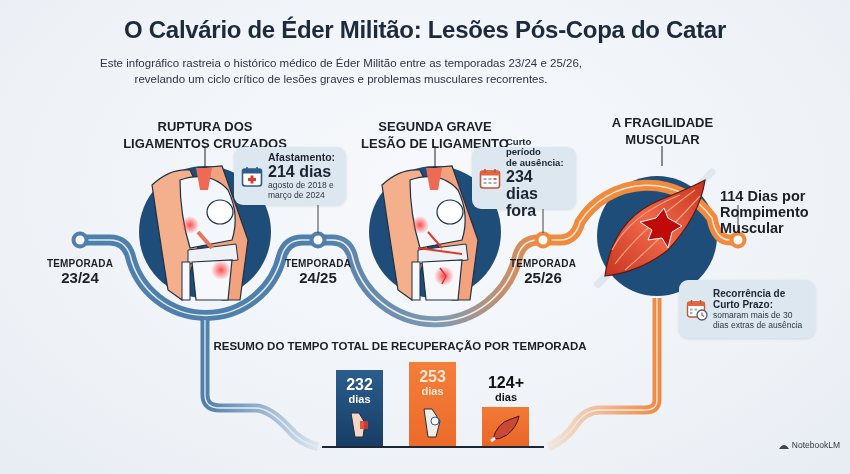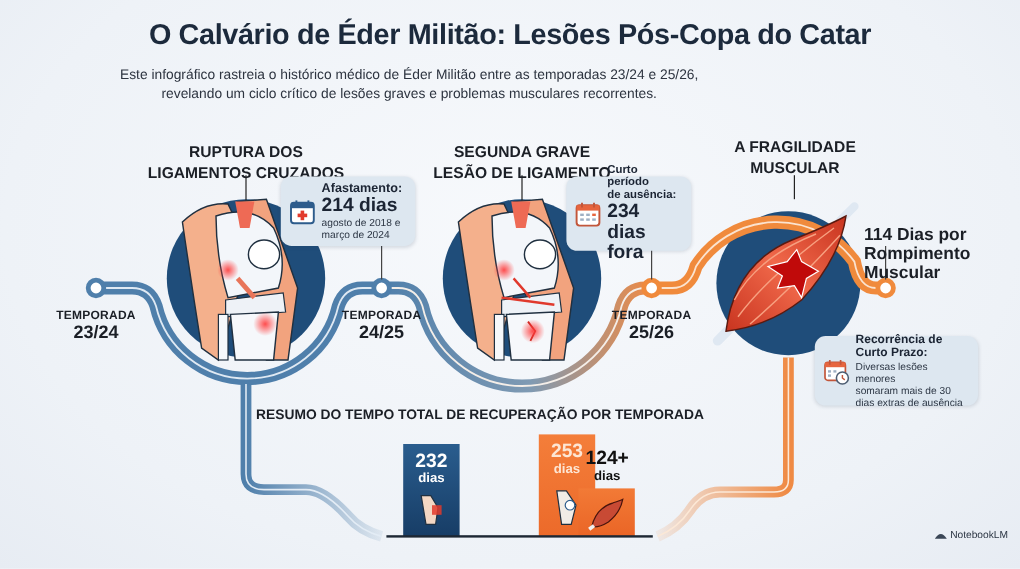--- a/index.html
+++ b/index.html
@@ -239,21 +239,20 @@
         <rect x="4" y="9.5" width="2.5" height="2"></rect>
         <rect x="8.5" y="9.5" width="2.5" height="2"></rect>
         <rect x="4" y="13" width="2.5" height="2"></rect>
       </g>
     <circle cx="16" cy="16" r="5" fill="#fff" stroke="#4d5d72" stroke-width="1.3"></circle>
     <path d="M 16 13.5 L 16 16 L 18 17.5" stroke="#c2563a" stroke-width="1.2" fill="none"></path>
   </svg>
   <div class="card-text">
     <span class="lbl" style="font-size:10px">Recorrência de</span>
     <span class="lbl" style="font-size:10px">Curto Prazo:</span>
-    <span class="small">Diversas lesões menores</span>
     <span class="small">somaram mais de 30</span>
     <span class="small">dias extras de ausência</span>
   </div>
 </div>
 
 <div class="abs season" style="left:40px;top:258px;width:80px;">
   <span class="l1">TEMPORADA</span>
   <span class="l2">23/24</span>
 </div>
 <div class="abs season" style="left:278px;top:258px;width:80px;">
@@ -269,21 +268,21 @@
 
 <div>
   <div class="bar" style="left:336px;height:77px;background:linear-gradient(#2a5d8e,#173d66);">
     <span class="val">232</span>
     <span class="unit">dias</span>
     <svg width="30" height="30" viewBox="0 0 30 30" style="margin-top:4px">
       <path d="M 6 4 L 14 4 L 20 14 L 18 28 L 10 28 Z" fill="#f3d7c4" stroke="#203040" stroke-width="1"></path>
       <rect x="15" y="12" width="8" height="8" fill="#e23a2c" opacity="0.85"></rect>
     </svg>
   </div>
-  <div class="bar" style="left:409px;height:85px;background:linear-gradient(#f47e3a,#ec6a2a);margin-left:40px;">
+  <div class="bar" style="left:409px;height:85px;background:linear-gradient(#f47e3a,#ec6a2a);">
     <span class="val" style="color:#fde6d4">253</span>
     <span class="unit" style="color:#fde6d4">dias</span>
     <svg width="30" height="34" viewBox="0 0 30 34" style="margin-top:8px">
       <path d="M 6 4 L 14 4 L 22 16 L 18 32 L 10 32 Z" fill="#f1ece6" stroke="#203040" stroke-width="1"></path>
       <circle cx="17" cy="16" r="4" fill="#fff" stroke="#2d5c8c" stroke-width="1"></circle>
     </svg>
   </div>
   <div class="bar-label" style="left:476px;top:374px;">
     <span class="val">124+</span>
     <span class="unit">dias</span>

